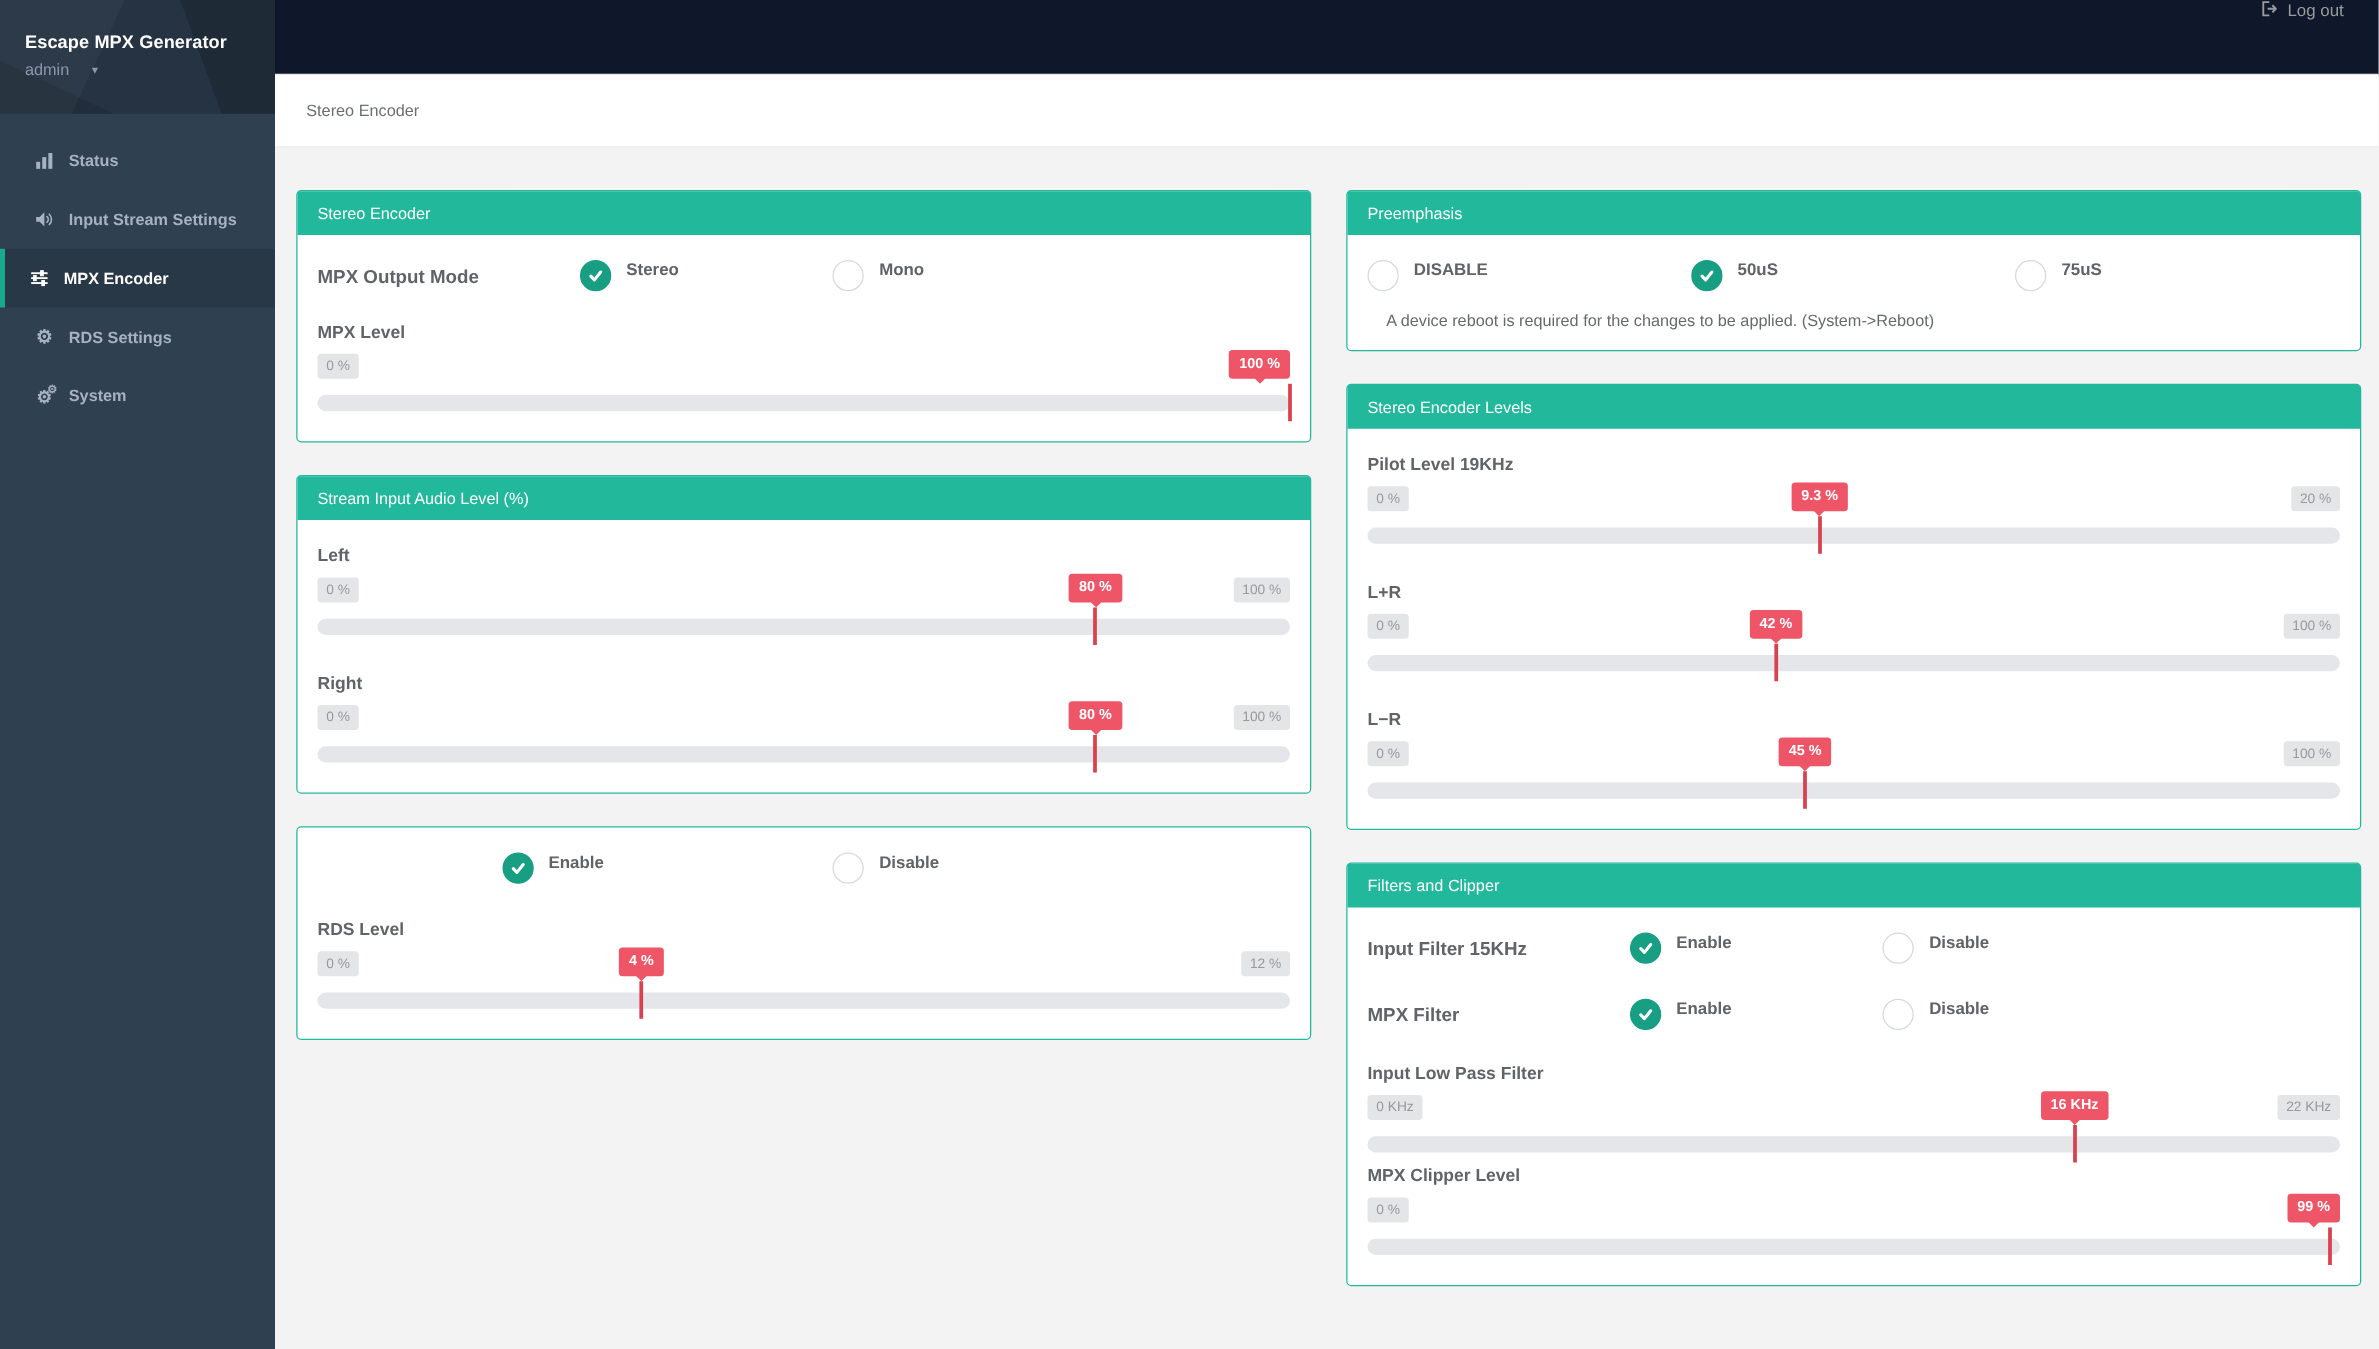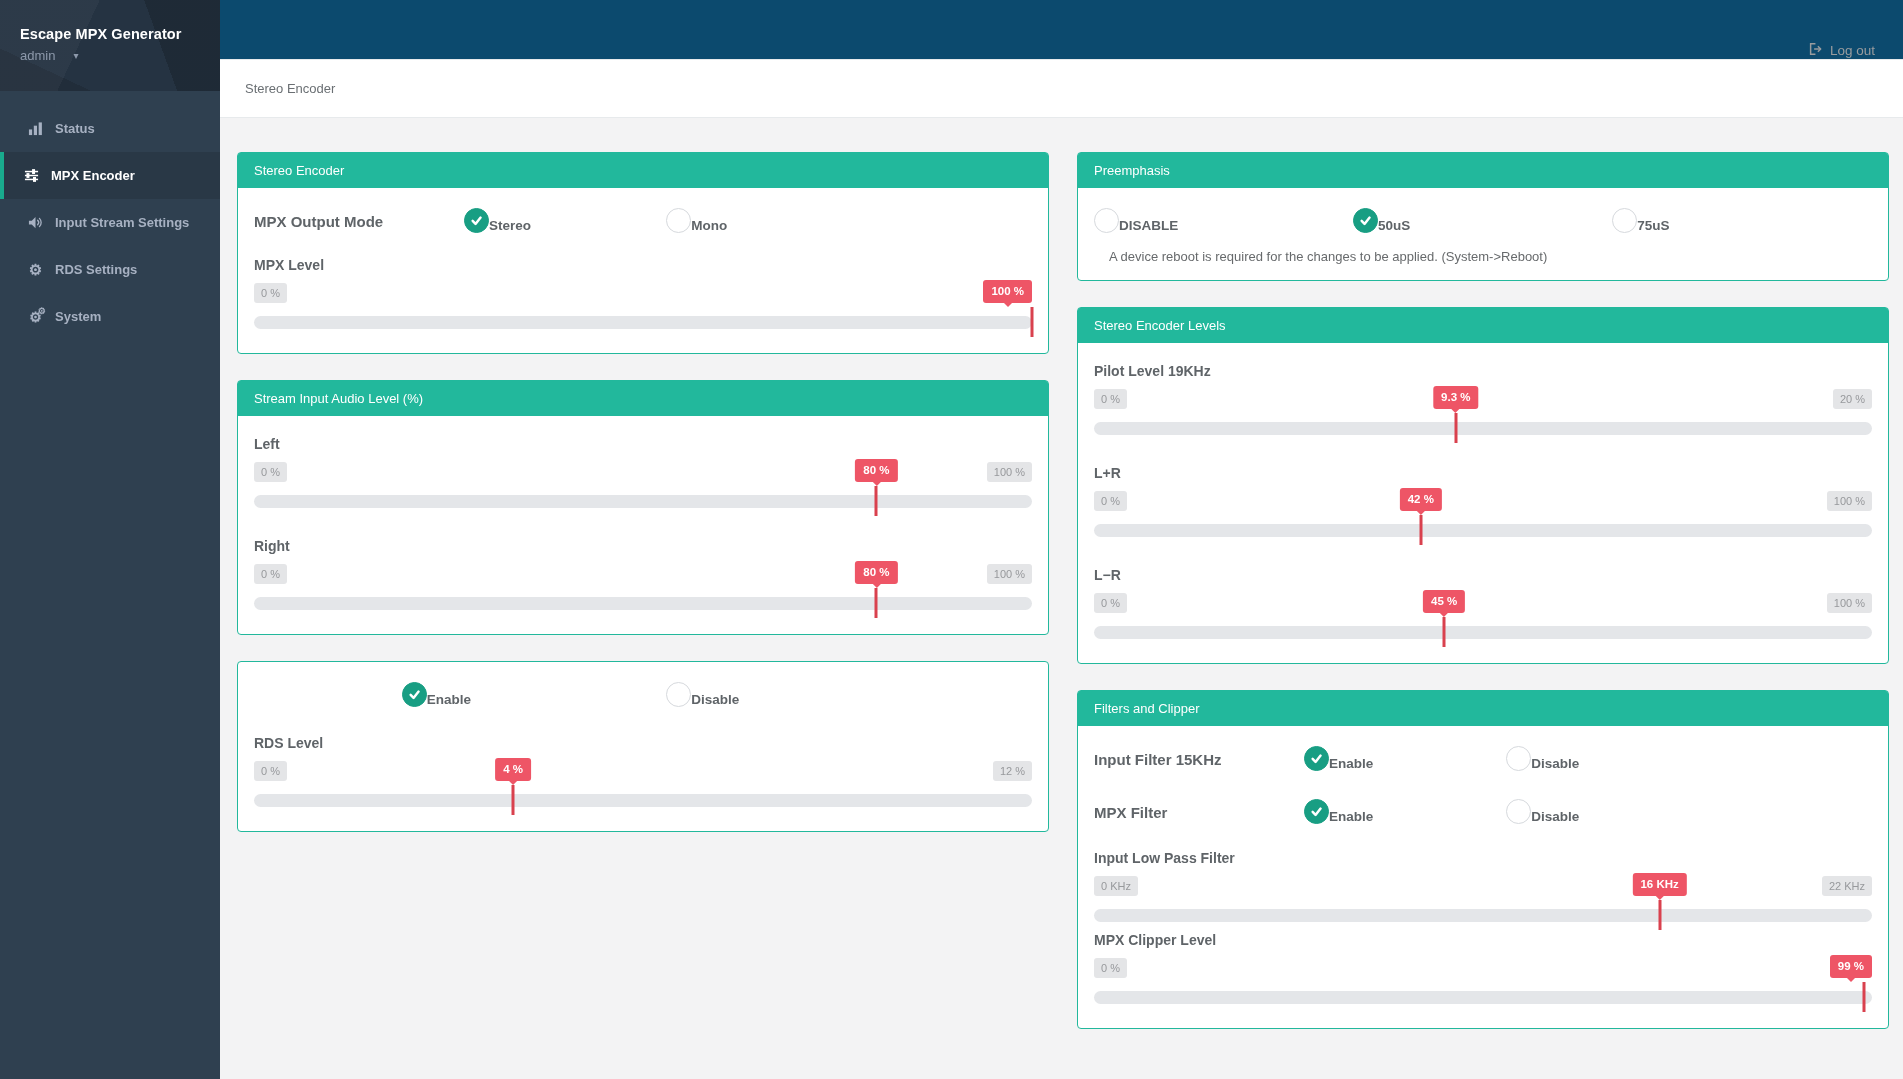--- a/index.html
+++ b/index.html
@@ -22,36 +22,36 @@
     color:#a7b1c2; font-weight:600; font-size:13px; cursor:pointer; border-left:4px solid transparent; }
   .nav-item.active { background:#293846; color:#ffffff; border-left:4px solid #19aa8d; padding-left:19px; }
   .nav-icon { width:17px; display:inline-flex; justify-content:center; align-items:center; flex:0 0 17px; }
   .nav-icon svg { display:block; }
   .gear-glyph { font-size:15px; line-height:1; }
   .cogs-glyph { position:relative; font-size:14px; line-height:1; }
   .cogs-glyph .cog-small { position:absolute; font-size:9px; right:-4px; top:-3px; }
 
   
   .main { margin-left:220px; }
-  .topbar { height:60px; background:#0c4a6e; border-bottom:1px solid #e7eaec; display:flex; align-items:flex-end; justify-content:flex-end; padding-right:28px; }
+  .topbar { height:60px; background:#0f172a; border-bottom:1px solid #e7eaec; display:flex; align-items:flex-start; justify-content:flex-end; padding-right:28px; }
   .logout { display:flex; align-items:center; gap:8px; color:#999c9e; font-size:13.5px; cursor:pointer; }
   .breadcrumb-bar { height:58px; background:#ffffff; border-bottom:1px solid #e7eaec; display:flex; align-items:center; padding-left:25px; color:#6a6f73; font-size:13px; }
 
   
   .content { padding:34px 14px 0 17px; display:flex; gap:28px; align-items:flex-start; }
   .col { flex:1 1 0; min-width:0; }
 
   .panel { background:#ffffff; border:1px solid #22b89c; border-radius:4px; margin-bottom:26px; }
   .panel-header { background:#22b89c; color:#ffffff; padding:10px 16px; font-size:13px; border-radius:2px 2px 0 0; }
   .panel-body { padding:20px 16px 24px; }
 
   
   .radio-row { display:flex; align-items:flex-start; }
   .row-label { flex:0 0 27%; font-weight:bold; color:#5f6468; font-size:15px; padding-top:5px; }
-  .radio-opt { display:flex; align-items:flex-end; gap:0; cursor:pointer; }
+  .radio-opt { display:flex; align-items:flex-start; gap:12px; cursor:pointer; }
   .radio-opt .radio-label { font-weight:bold; color:#5f6468; font-size:13.5px; }
   .radio-circle { width:25px; height:25px; border-radius:50%; background:#ffffff; border:1px solid #d6d9dd; display:inline-flex; align-items:center; justify-content:center; flex:0 0 25px; }
   .radio-circle svg { display:none; }
   .radio-circle.checked { background:#189e83; border-color:#189e83; }
   .radio-circle.checked svg { display:block; }
   .opt-col { flex:0 0 26%; }
   .spacer-19 { flex:0 0 19%; }
   .opt-col-34 { flex:0 0 34%; }
   .opt-third { flex:0 0 33.3%; }
   .pre-note { margin:16px 0 0 15px; color:#676a6c; font-size:13px; }
@@ -89,41 +89,41 @@
     <div class="nav-item">
       <span class="nav-icon">
         <svg width="15" height="15" viewBox="0 0 16 16" fill="currentColor">
             <rect x="1" y="9" width="3.4" height="6"></rect>
             <rect x="6.2" y="5" width="3.4" height="10"></rect>
             <rect x="11.4" y="1.5" width="3.4" height="13.5"></rect>
           </svg>
       </span>
       <span>Status</span>
     </div>
+    <div class="nav-item">
+      <span class="nav-icon">
+        <svg width="15" height="15" viewBox="0 0 16 16">
+            <polygon points="1,6 4,6 8,2 8,14 4,10 1,10" fill="currentColor"></polygon>
+            <path d="M10.3 5.6 a3.4 3.4 0 0 1 0 4.8 M12.2 3.6 a6.2 6.2 0 0 1 0 8.8" stroke="currentColor" stroke-width="1.4" fill="none" stroke-linecap="round"></path>
+          </svg>
+      </span>
+      <span>Input Stream Settings</span>
+    </div>
     <div class="nav-item active">
       <span class="nav-icon">
         <svg width="15" height="15" viewBox="0 0 16 16" fill="currentColor">
             <rect x="1" y="3" width="14" height="1.6"></rect>
             <rect x="8.6" y="1.2" width="3.2" height="5.2"></rect>
             <rect x="1" y="7.2" width="14" height="1.6"></rect>
             <rect x="2.6" y="5.4" width="3.2" height="5.2"></rect>
             <rect x="1" y="11.4" width="14" height="1.6"></rect>
             <rect x="9.6" y="9.6" width="3.2" height="5.2"></rect>
           </svg>
       </span>
       <span>MPX Encoder</span>
-    </div>
-    <div class="nav-item">
-      <span class="nav-icon">
-        <svg width="15" height="15" viewBox="0 0 16 16">
-            <polygon points="1,6 4,6 8,2 8,14 4,10 1,10" fill="currentColor"></polygon>
-            <path d="M10.3 5.6 a3.4 3.4 0 0 1 0 4.8 M12.2 3.6 a6.2 6.2 0 0 1 0 8.8" stroke="currentColor" stroke-width="1.4" fill="none" stroke-linecap="round"></path>
-          </svg>
-      </span>
-      <span>Input Stream Settings</span>
     </div>
     <div class="nav-item">
       <span class="nav-icon">
           <span class="gear-glyph">⚙</span>
         </span>
       <span>RDS Settings</span>
     </div>
     <div class="nav-item">
       <span class="nav-icon">
           <span class="cogs-glyph">⚙<span class="cog-small">⚙</span></span>

